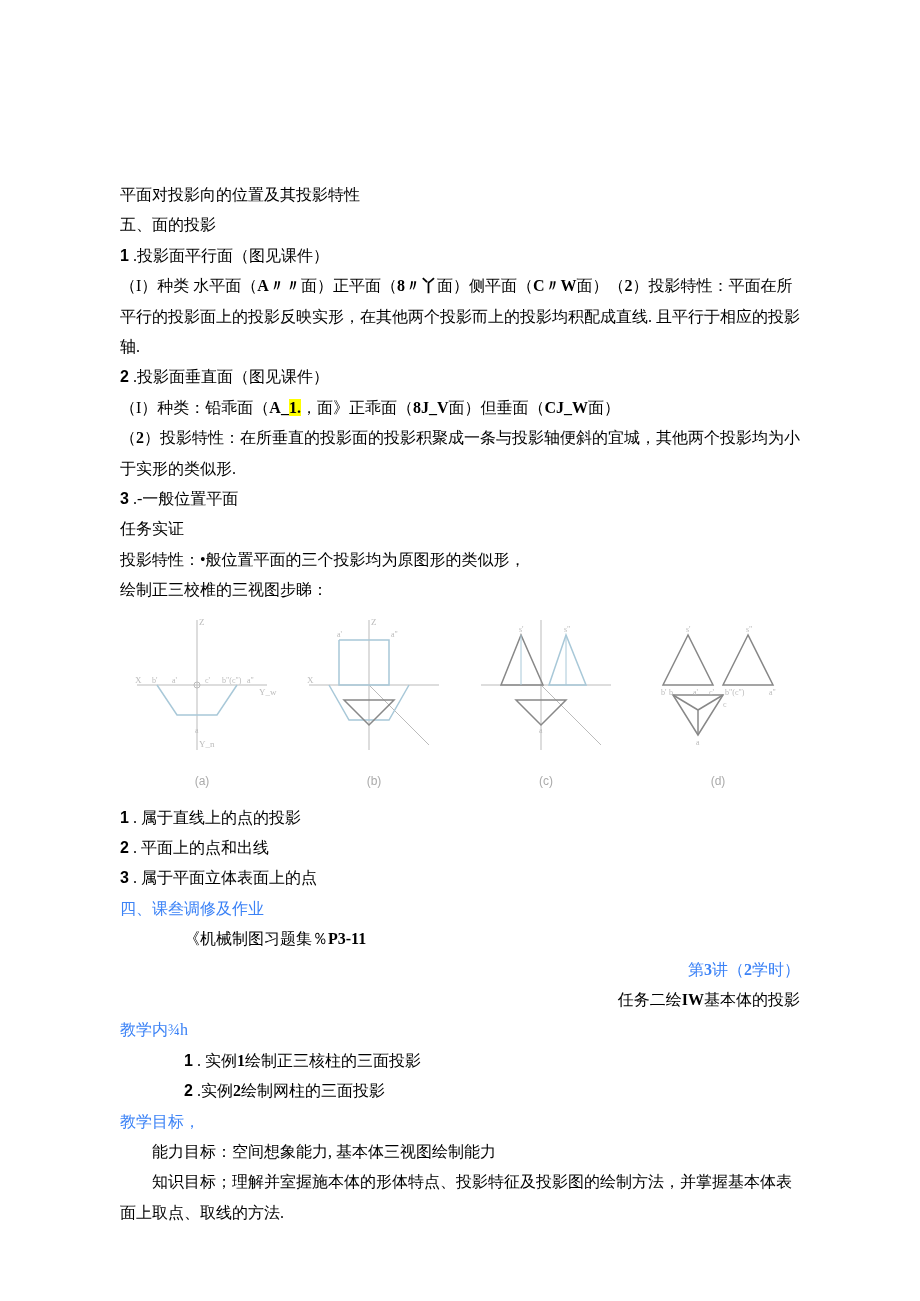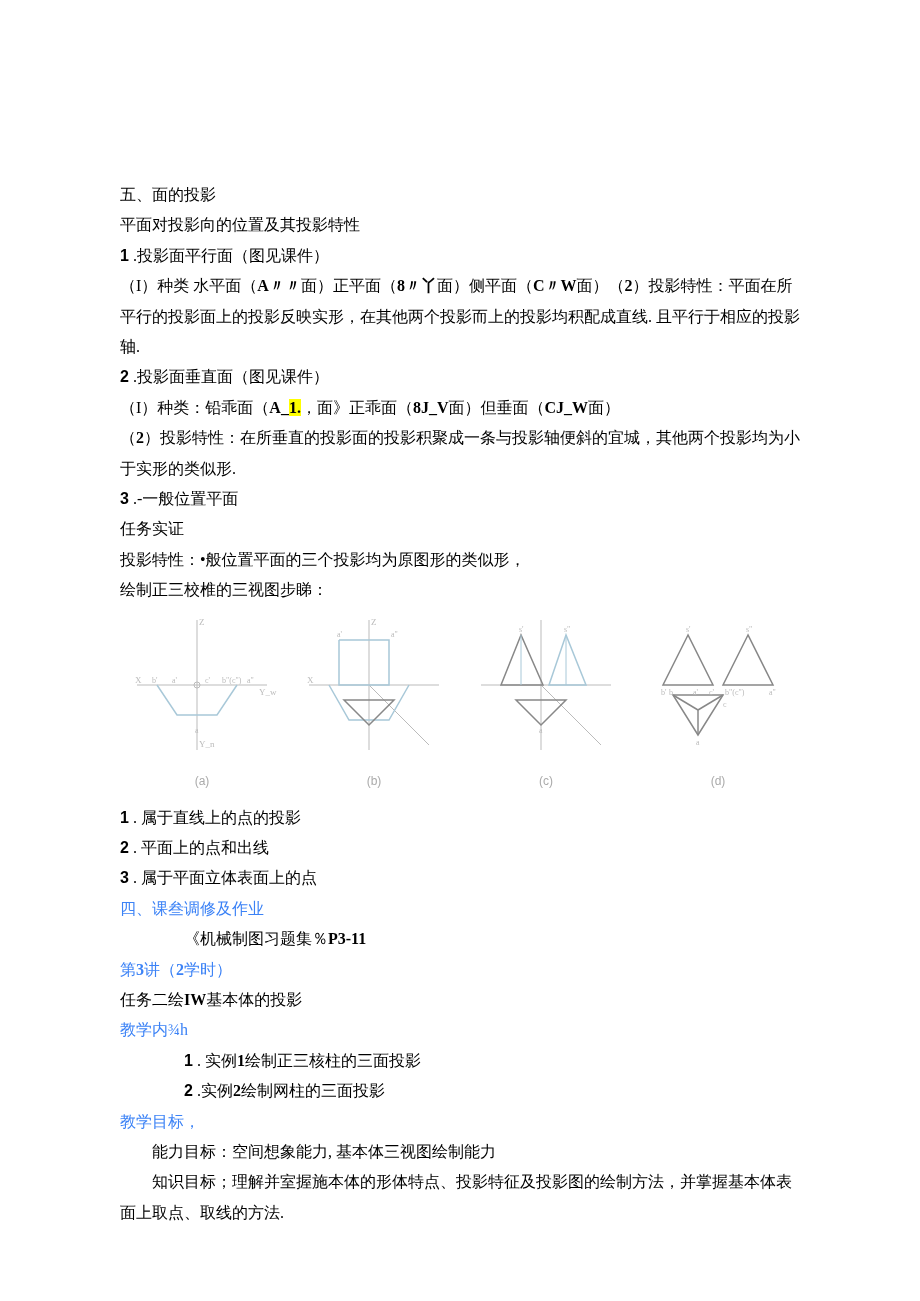--- a/index.html
+++ b/index.html
@@ -25,21 +25,21 @@
     color: #3b82f6;
   }
   .highlight {
     background: #ffff00;
   }
   .section-num {
     font-weight: bold;
     font-family: Arial, sans-serif;
   }
   .center {
-    text-align: left;
+    text-align: right;
   }
   .diagram-container {
     display: flex;
     justify-content: space-between;
     align-items: center;
     margin: 10px 0;
     gap: 8px;
   }
   .diagram-cell {
     flex: 1;
@@ -53,22 +53,22 @@
   }
   .subcontent {
     padding-left: 4em;
   }
 </style>
 </head>
 <body>
 
 <div class="page">
 
+  <div>平面对投影向的位置及其投影特性</div>
   <div>五、面的投影</div>
-  <div>平面对投影向的位置及其投影特性</div>
 
   <div>
     <span class="section-num">1</span><span> .投影面平行面（图见课件）</span>
   </div>
   <div>
     <span>（I）种类 水平面（</span><span class="bold">A〃〃</span><span>面）正平面（</span><span class="bold">8〃丫</span><span>面）侧平面（</span><span class="bold">C〃W</span><span>面）（</span><span class="bold">2</span><span>）投影特性：平面在所平行的投影面上的投影反映实形，在其他两个投影而上的投影均积配成直线. 且平行于相应的投影轴.</span>
   </div>
 
   <div>
     <span class="section-num">2</span><span> .投影面垂直面（图见课件）</span>

